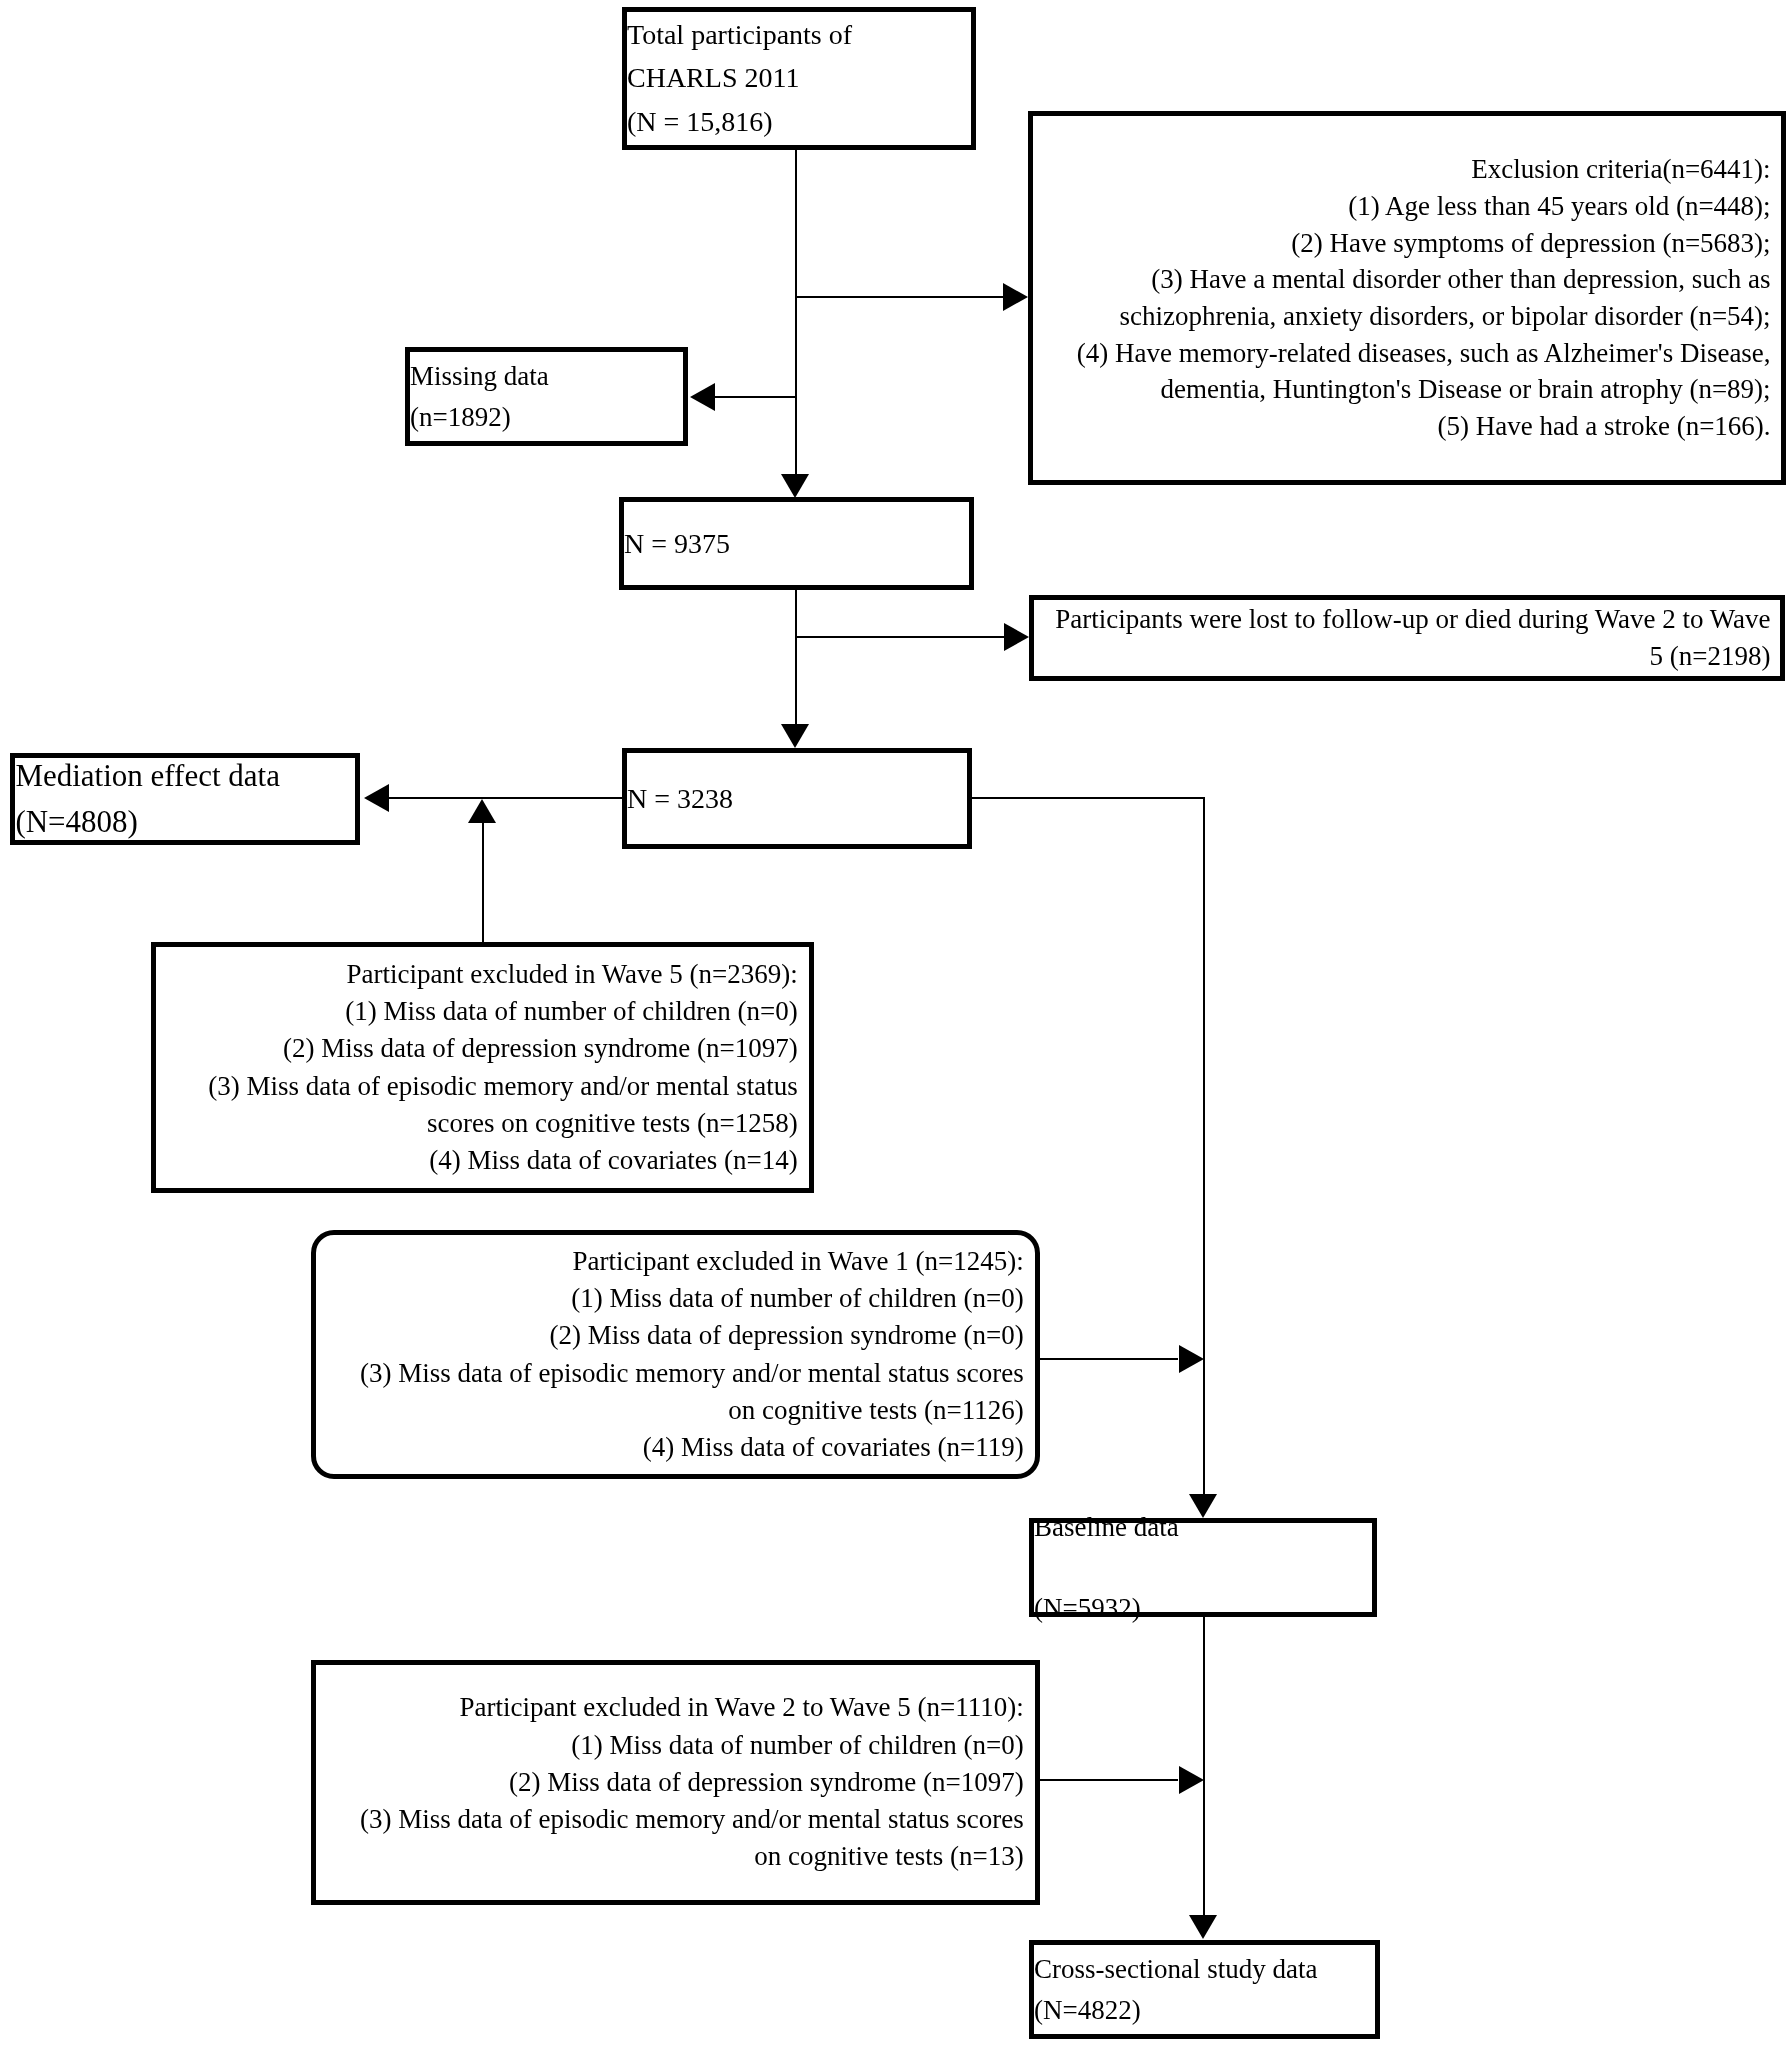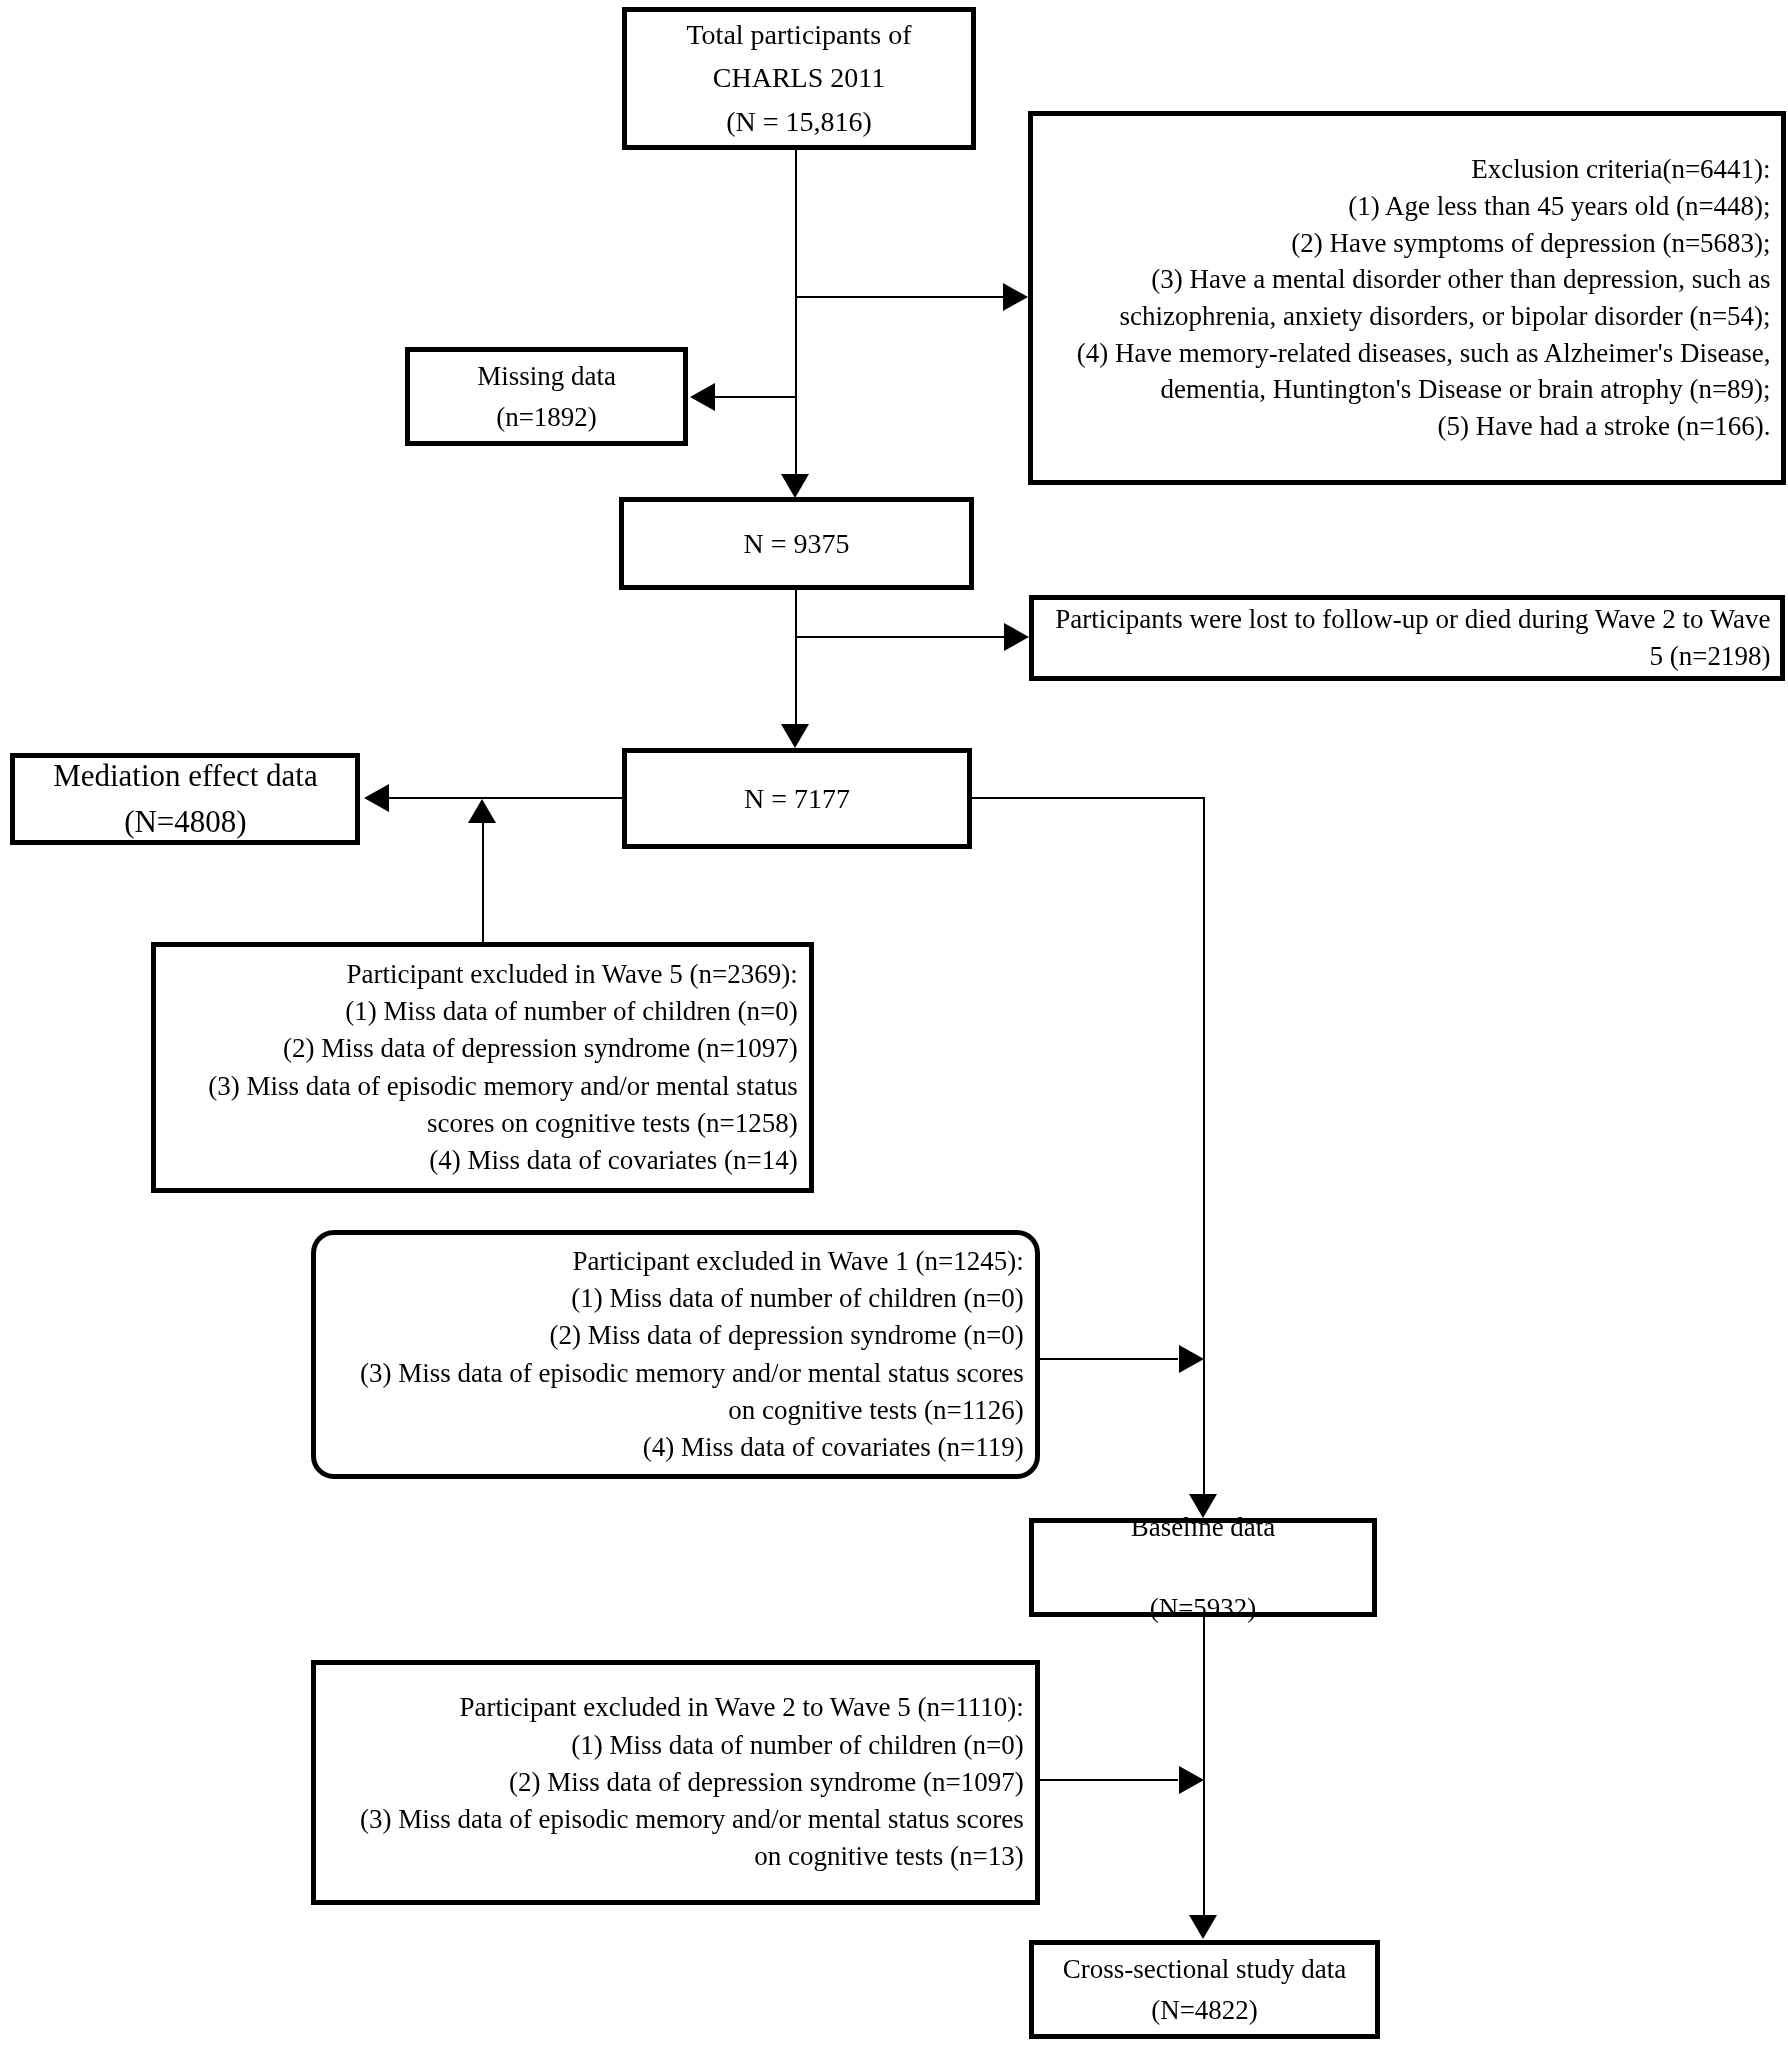--- a/index.html
+++ b/index.html
@@ -15,21 +15,21 @@
   .box {
     position: absolute;
     background: #ffffff;
     border: 5.6px solid #000000;
     box-sizing: border-box;
     font-size: 27px;
   }
   .center {
     display: flex;
     flex-direction: column;
-    align-items: center;
+    align-items: flex-start;
     justify-content: center;
     text-align: center;
     line-height: 1.55;
     font-size: 28px;
   }
   .leftblock {
     display: flex;
     flex-direction: column;
     justify-content: center;
     text-align: right;
@@ -110,21 +110,21 @@
   <div class="box leftblock" style="left:1029px; top:595px; width:756px; height:86px; padding:2.6px 9.5px;">
     <div>Participants were lost to follow-up or died during Wave 2 to Wave 5 (n=2198)</div>
   </div>
 
   <div class="box center" style="left:10.4px; top:753px; width:350px; height:92px; font-size:31px; line-height:1.5;">
     <div>Mediation effect data</div>
     <div>(N=4808)</div>
   </div>
 
   <div class="box center" style="left:622px; top:748px; width:350px; height:101px;">
-    <div>N = 7177</div>
+    <div>N = 3238</div>
   </div>
 
   <div class="box leftblock" style="left:151px; top:942px; width:663px; height:251px; padding:6px 11.3px;">
     <div>Participant excluded in Wave 5 (n=2369):</div>
     <div>(1) Miss data of number of children (n=0)</div>
     <div>(2) Miss data of depression syndrome (n=1097)</div>
     <div>(3) Miss data of episodic memory and/or mental status scores on cognitive tests (n=1258)</div>
     <div>(4) Miss data of covariates (n=14)</div>
   </div>
 

